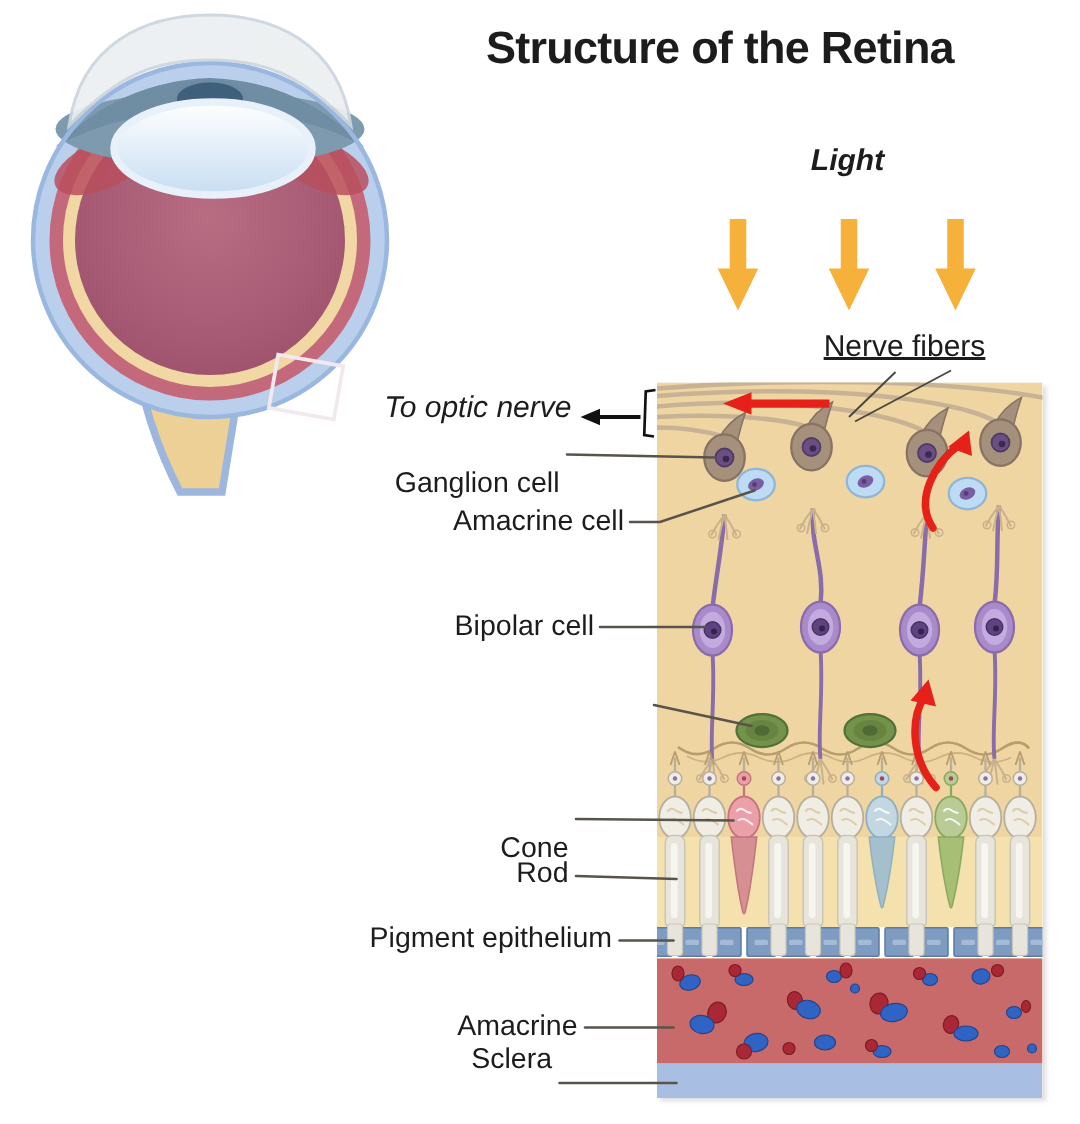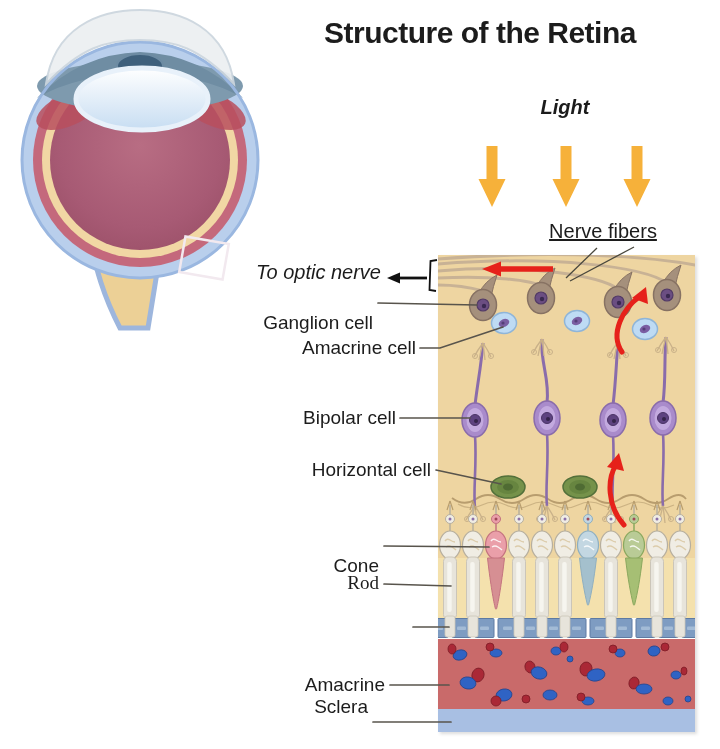--- a/index.html
+++ b/index.html
@@ -9,21 +9,21 @@
   #title{left:280px;top:16px;width:400px;text-align:center;font-size:30px;font-weight:bold;letter-spacing:-.5px;}
   #light-label{left:465px;top:96px;width:200px;text-align:center;font-size:20px;font-weight:bold;font-style:italic;}
   #nerve-fibers-label{left:503px;top:220px;width:200px;text-align:center;font-size:20px;text-decoration:underline;}
   .lbl{font-size:19px;white-space:nowrap;text-align:right;}
   #lbl-optic{right:339px;top:261px;font-style:italic;font-size:20px;}
   #lbl-ganglion{right:347px;top:292px;margin-top:20px;}
   #lbl-amacrine{right:304px;top:337px;}
   #lbl-bipolar{right:324px;top:407px;text-align:center;}
   #lbl-horizontal{right:289px;top:459px;}
   #lbl-cone{right:341px;top:535px;margin-top:20px;}
-  #lbl-rod{right:341px;top:572px;font-family:Liberation Serif, serif;}
+  #lbl-rod{right:341px;top:572px;}
   #lbl-pigment{right:312px;top:615px;}
   #lbl-choroid{right:335px;top:674px;}
   #lbl-sclera{right:352px;top:696px;}
   #eye-svg{left:8px;top:2px;width:270px;height:330px;}
   #retina-svg{left:438px;top:255px;width:257px;height:477px;box-shadow:2px 2px 3px rgba(120,120,120,.25);}
   #overlay-svg{left:0;top:0;width:720px;height:749px;pointer-events:none;}
 </style>
 </head>
 <body>
 
@@ -60,23 +60,23 @@
   </svg>
 
   <div class="abs" id="light-label">Light</div>
 
   <div class="abs" id="nerve-fibers-label">Nerve fibers</div>
 
   <div class="abs lbl" id="lbl-optic">To optic nerve</div>
   <div class="abs lbl" id="lbl-ganglion">Ganglion cell</div>
   <div class="abs lbl" id="lbl-amacrine">Amacrine cell</div>
   <div class="abs lbl" id="lbl-bipolar">Bipolar cell</div>
-  <div class="abs lbl" id="lbl-horizontal">Horizontal cell</div>
   <div class="abs lbl" id="lbl-cone">Cone</div>
   <div class="abs lbl" id="lbl-rod">Rod</div>
+  <div class="abs lbl" id="lbl-pigment">Pigment epithelium</div>
   <div class="abs lbl" id="lbl-choroid">Amacrine</div>
   <div class="abs lbl" id="lbl-sclera">Sclera</div>
 
   <svg class="abs" id="retina-svg" viewBox="0 0 257 477">
     <rect x="0" y="0" width="257" height="477" fill="#eed5a1"></rect>
     <rect x="0" y="303" width="257" height="60" fill="#f4e1ad"></rect>
     <g id="g-fibers" fill="none" stroke="#c8b295" stroke-width="3" stroke-linecap="round">
       <path d="M 0 30 C 24 30 38 34 45 36"></path>
       <path d="M 0 23 C 56 20 94 26 103 31"></path>
       <path d="M 0 16 C 94 8 164 22 180 34"></path>

